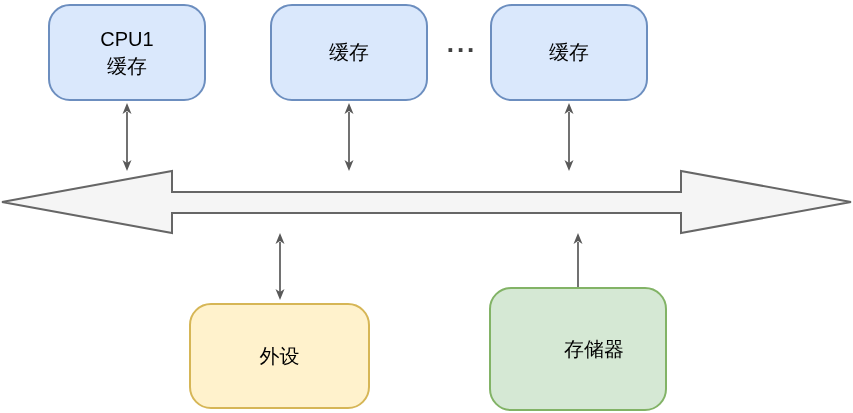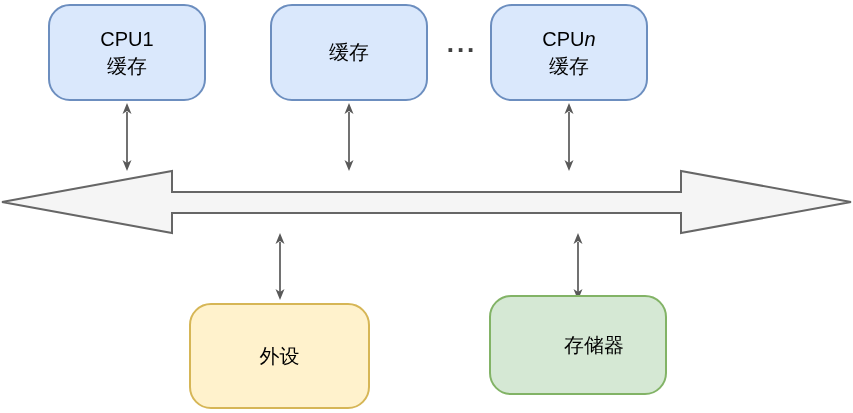--- a/index.html
+++ b/index.html
@@ -60,23 +60,23 @@
   .peripheral-box {
     left: 189px;
     top: 303px;
     width: 181px;
     height: 106px;
     background: var(--peripheral-fill, #fff2cc);
     border: 2px solid var(--peripheral-stroke, #d6b656);
   }
   .memory-box {
     left: 489px;
-    top: 295px;
+    top: 287px;
     width: 178px;
-    height: 100px;
+    height: 124px;
     background: var(--memory-fill, #d5e8d4);
     border: 2px solid var(--memory-stroke, #82b366);
     padding-left: 32px;
   }
   .italic-part { font-style: italic; }
   .ellipsis {
     position: absolute;
     left: 440px;
     top: 28px;
     width: 44px;
@@ -140,21 +140,20 @@
   <div class="box cpu-box" style="left:48px">
     <div><span>CPU1</span><span class="italic-part"></span></div>
     <div>缓存</div>
   </div>
 
   <div class="box cpu-box" style="left:270px">
     <div>缓存</div>
   </div>
 
   <div class="box cpu-box" style="left:490px">
-    <div><span>CPU</span><span class="italic-part">n</span></div>
     <div>缓存</div>
   </div>
 
   <div class="ellipsis">...</div>
 
 
   <div class="box peripheral-box">
     <div>外设</div>
   </div>
 

